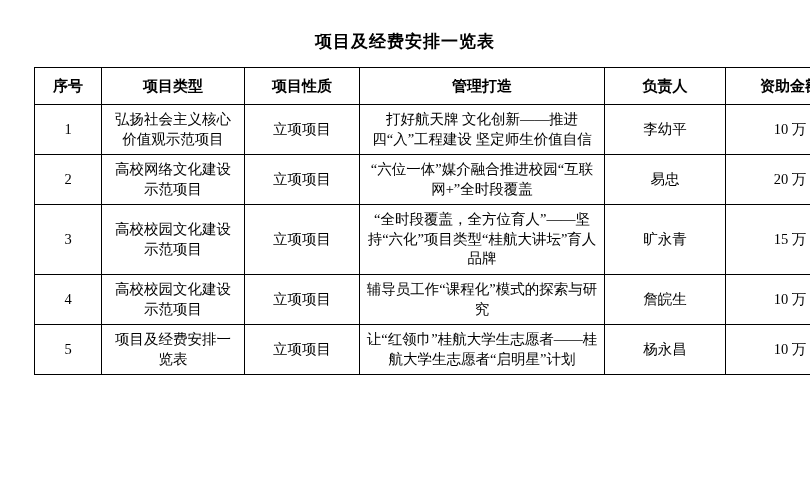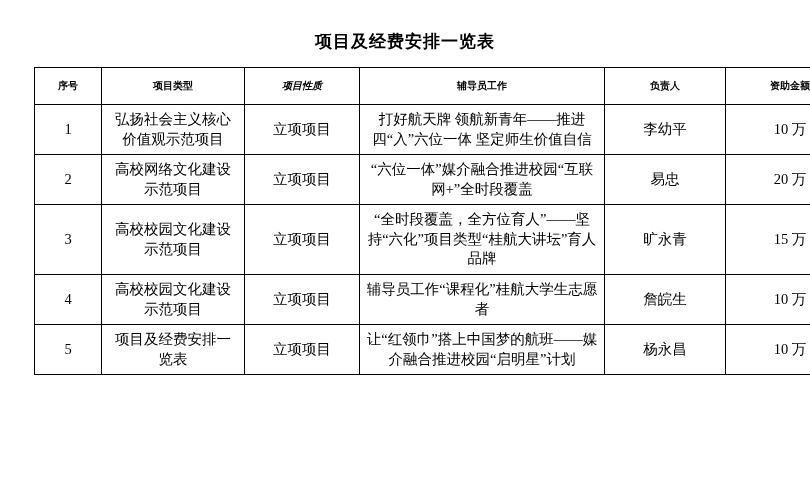--- a/index.html
+++ b/index.html
@@ -43,25 +43,25 @@
     font-size: 14.5px;
     line-height: 1.35;
     text-align: center;
     vertical-align: middle;
     font-family: "Liberation Serif", "DejaVu Serif", serif;
     word-break: break-all;
   }
   table.main-table thead th {
     font-weight: bold;
     height: 26px;
-    font-size: 10px;
+    font-size: 15px;
   }
   .col-no      { width: 54px; }
   .col-type    { width: 130px; }
-  .col-nature  { width: 102px; font-style: italic; }
+  .col-nature  { width: 102px; }
   .col-name    { width: 232px; }
   .col-person  { width: 108px; }
   .col-amount  { width: 116px; }
   td.cell-name {
     text-align: center;
   }
   td.cell-no, td.cell-nature, td.cell-person, td.cell-amount {
     white-space: nowrap;
   }
 </style>
@@ -72,31 +72,31 @@
 
   <div class="doc-title">项目及经费安排一览表</div>
 
   <div class="table-wrap">
     <table class="main-table">
       <thead>
         <tr>
           <th class="col-no">序号</th>
           <th class="col-type">项目类型</th>
           <th class="col-nature">项目性质</th>
-          <th class="col-name">辅导员工作</th>
+          <th class="col-name">管理打造</th>
           <th class="col-person">负责人</th>
           <th class="col-amount">资助金额</th>
         </tr>
       </thead>
       <tbody>
         <tr>
           <td class="cell-no">1</td>
           <td class="cell-type">弘扬社会主义核心价值观示范项目</td>
           <td class="cell-nature">立项项目</td>
-          <td class="cell-name">打好航天牌 领航新青年——推进四“入”六位一体 坚定师生价值自信</td>
+          <td class="cell-name">打好航天牌 文化创新——推进四“入”工程建设 坚定师生价值自信</td>
           <td class="cell-person">李幼平</td>
           <td class="cell-amount">10 万</td>
         </tr>
         <tr>
           <td class="cell-no">2</td>
           <td class="cell-type">高校网络文化建设示范项目</td>
           <td class="cell-nature">立项项目</td>
           <td class="cell-name">“六位一体”媒介融合推进校园“互联网+”全时段覆盖</td>
           <td class="cell-person">易忠</td>
           <td class="cell-amount">20 万</td>
@@ -106,29 +106,29 @@
           <td class="cell-type">高校校园文化建设示范项目</td>
           <td class="cell-nature">立项项目</td>
           <td class="cell-name">“全时段覆盖，全方位育人”——坚持“六化”项目类型“桂航大讲坛”育人品牌</td>
           <td class="cell-person">旷永青</td>
           <td class="cell-amount">15 万</td>
         </tr>
         <tr>
           <td class="cell-no">4</td>
           <td class="cell-type">高校校园文化建设示范项目</td>
           <td class="cell-nature">立项项目</td>
-          <td class="cell-name">辅导员工作“课程化”桂航大学生志愿者</td>
+          <td class="cell-name">辅导员工作“课程化”模式的探索与研究</td>
           <td class="cell-person">詹皖生</td>
           <td class="cell-amount">10 万</td>
         </tr>
         <tr>
           <td class="cell-no">5</td>
           <td class="cell-type">项目及经费安排一览表</td>
           <td class="cell-nature">立项项目</td>
-          <td class="cell-name">让“红领巾”搭上中国梦的航班——媒介融合推进校园“启明星”计划</td>
+          <td class="cell-name">让“红领巾”桂航大学生志愿者——桂航大学生志愿者“启明星”计划</td>
           <td class="cell-person">杨永昌</td>
           <td class="cell-amount">10 万</td>
         </tr>
       </tbody>
     </table>
   </div>
 
 </div>
 
 </body></html>

